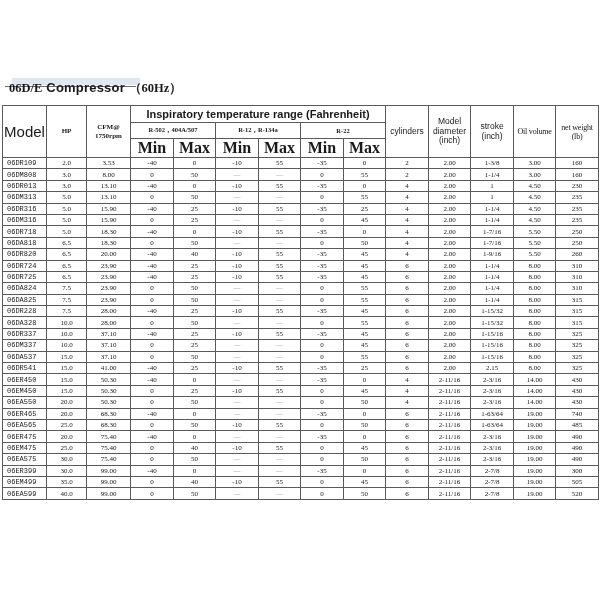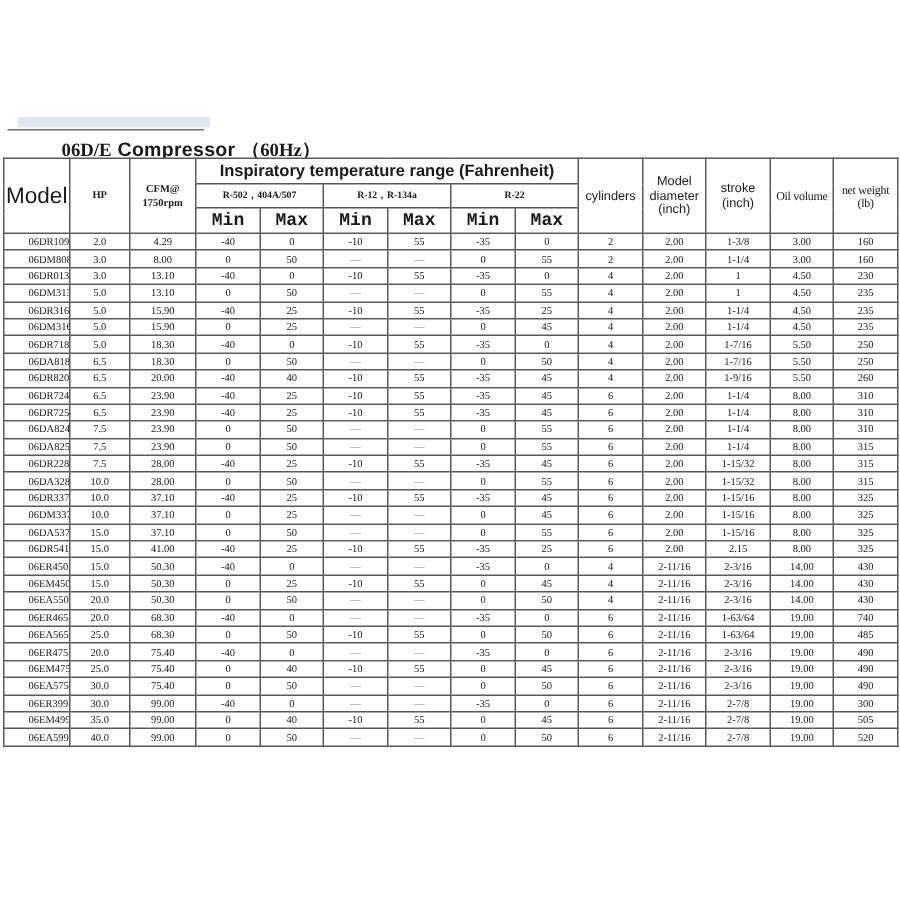--- a/index.html
+++ b/index.html
@@ -8,23 +8,22 @@
     font-family:"Liberation Serif", serif;
     -webkit-font-smoothing:antialiased;
   }
   .page{position:absolute;left:0;top:0;width:600px;height:600px;background:var(--page-bg,#fff);}
 
   
   .deco-bar{position:absolute;left:12px;top:78px;width:128px;height:7px;background:var(--accent,#dfe8f1);}
   .deco-line{position:absolute;left:5px;top:86px;width:131px;height:1px;background:#6f6f6f;}
 
   .title{
-    position:absolute;left:9px;top:91px;height:16px;white-space:nowrap;
+    position:absolute;left:9px;top:78px;height:16px;white-space:nowrap;
     color:var(--ink,#1a1a1a);
-    margin-left:32px;
   }
   .title .t-serif{font-family:"Liberation Serif",serif;font-weight:bold;font-size:12.5px;}
   .title .t-sans{font-family:"Liberation Sans",sans-serif;font-weight:bold;font-size:13px;letter-spacing:0.2px;}
 
   table.spec{
     position:absolute;left:2px;top:105px;width:596px;
     border-collapse:collapse;table-layout:fixed;
   }
   table.spec th, table.spec td{
     border:1px solid var(--grid,#5a5a5a);
@@ -33,30 +32,30 @@
   }
   
   thead tr.hr1{height:17px;}
   thead tr.hr2{height:16px;}
   thead tr.hr3{height:17px;}
   th{font-weight:normal;background:#fff;}
   .h-model{font-family:"Liberation Sans",sans-serif;font-size:15px;color:#111;}
   .h-serif-bold{font-family:"Liberation Serif",serif;font-weight:bold;font-size:7px;line-height:8.5px;color:#222;}
   .h-temp{font-family:"Liberation Sans",sans-serif;font-size:11px;color:#111;font-weight:bold;}
   .h-refrig{font-family:"Liberation Serif",serif;font-weight:bold;font-size:6.5px;color:#222;}
-  .h-minmax{font-family:Liberation Mono, monospace;font-weight:600;font-size:12px;color:#111;}
+  .h-minmax{font-family:Liberation Serif, serif;font-weight:600;font-size:16px;color:#111;}
   .h-sans-sm{font-family:"Liberation Sans",sans-serif;font-size:8.5px;line-height:9.5px;color:#111;}
   .h-sans-xs{font-family:Liberation Serif, serif;font-size:8px;line-height:9px;color:#111;letter-spacing:-0.2px;}
 
   
   tbody tr{height:11.4px;}
   tbody td{
     font-family:"Liberation Serif",serif;font-size:7px;line-height:10px;color:#3b3b3b;
   }
-  tbody td.model{text-align:left;padding-left:16px;}
+  tbody td.model{text-align:left;padding-left:4px;font-family:Liberation Mono, monospace;}
   tbody td.dash{color:#8a8a8a;}
 </style>
 </head>
 <body>
 
 <div class="page">
 
   <div class="deco-bar"></div>
   <div class="deco-line"></div>
 
@@ -109,21 +108,21 @@
         <th class="h-minmax">Min</th>
         <th class="h-minmax">Max</th>
         <th class="h-minmax">Min</th>
         <th class="h-minmax">Max</th>
       </tr>
     </thead>
     <tbody>
         <tr>
           <td class="model">06DR109</td>
           <td>2.0</td>
-          <td>4.29</td>
+          <td>3.53</td>
           <td>-40</td>
           <td>0</td>
           <td>-10</td>
           <td>55</td>
           <td>-35</td>
           <td>0</td>
           <td>2</td>
           <td>2.00</td>
           <td>1-3/8</td>
           <td>3.00</td>

